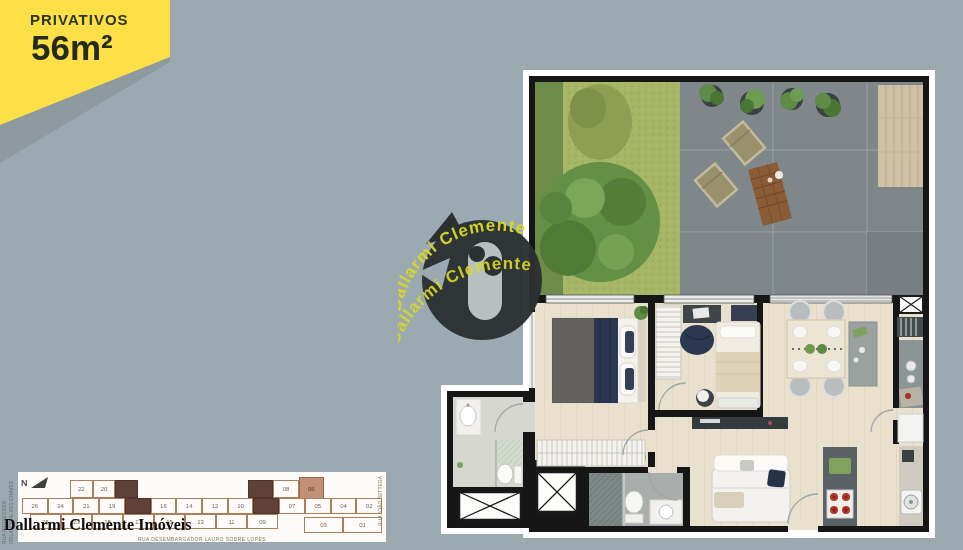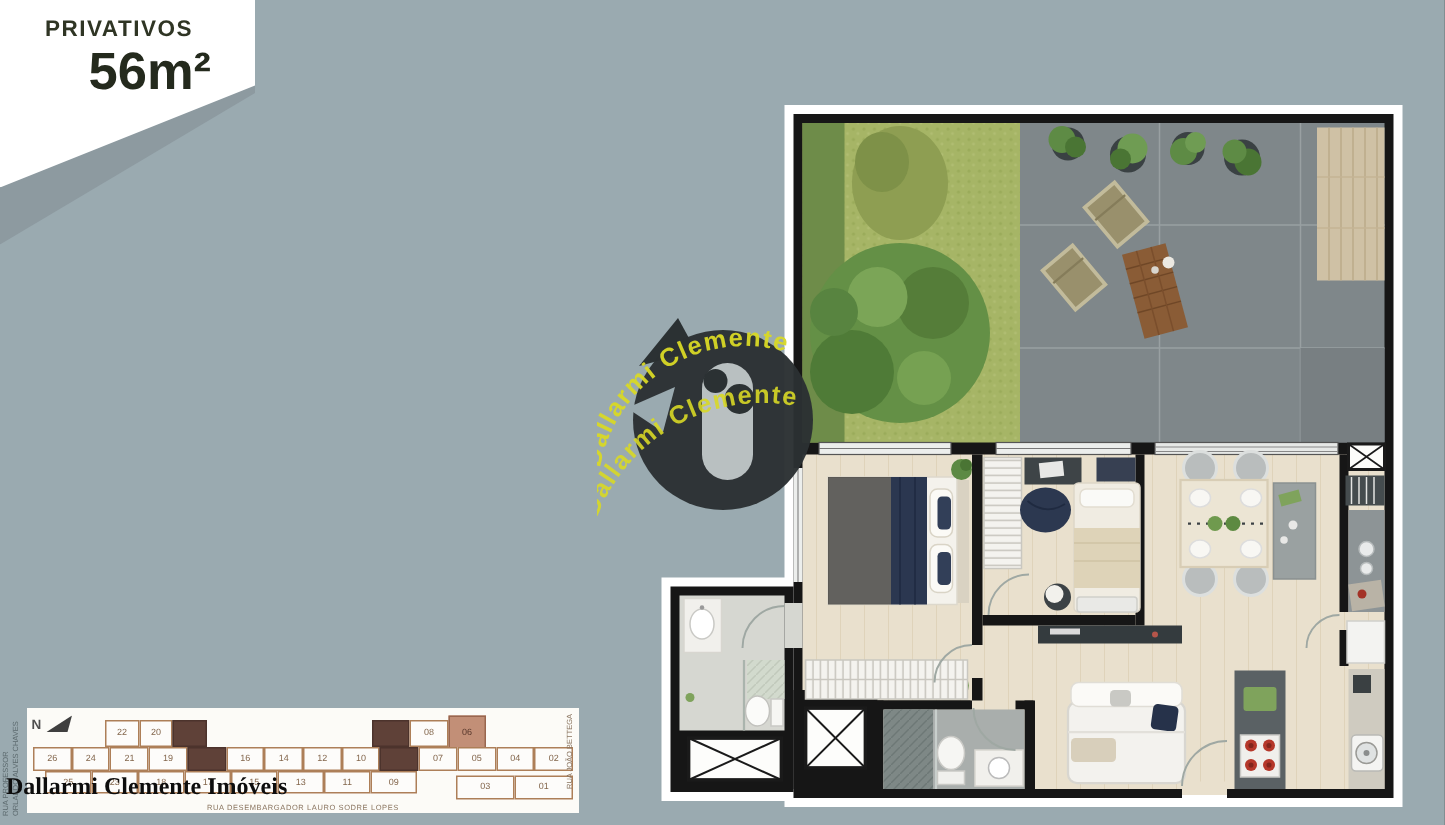--- a/index.html
+++ b/index.html
@@ -7,24 +7,24 @@
          font-family:"Liberation Sans",sans-serif;}
   
   .topbar{position:absolute;left:0;top:0;width:963px;height:51px;background:#3a4043;z-index:5;}
   .topbar .t-left{position:absolute;left:330px;top:13px;font-size:20px;color:#f2f2ef;letter-spacing:.3px;}
   .topbar .t-sep{position:absolute;left:549px;top:12px;font-size:20px;color:#e8e8e6;}
   .topbar .t-right{position:absolute;left:576px;top:13px;font-size:20px;color:#f2f2ef;letter-spacing:.3px;}
   .topbar .t-area{position:absolute;left:884px;top:8px;font-size:26px;font-weight:bold;color:#f2ef0e;}
   
   .badge-shadow{position:absolute;left:0;top:0;width:180px;height:170px;z-index:6;
     background:#8d9aa0;clip-path:polygon(0 118px,170px 55px,170px 62px,0 163px);}
-  .badge{position:absolute;left:0;top:0;width:170px;height:125px;background:#ffffff;z-index:7;
+  .badge{position:absolute;left:0;top:0;width:170px;height:125px;background:#fde047;z-index:7;
     clip-path:polygon(0 0,170px 0,170px 57px,0 125px);}
   .badge .b-label{position:absolute;left:30px;top:11px;font-size:15px;font-weight:600;color:#2f3524;letter-spacing:1px;}
-  .badge .b-area{position:absolute;left:31px;top:28px;font-size:35px;font-weight:600;color:#242a1d;margin-left:28px;}
+  .badge .b-area{position:absolute;left:31px;top:28px;font-size:35px;font-weight:600;color:#242a1d;}
   
   .plan{position:absolute;left:0;top:0;z-index:2;}
   
   .watermark{position:absolute;left:398px;top:200px;z-index:10;}
   
   .siteplan{position:absolute;left:18px;top:472px;width:368px;height:70px;background:#fcfbf7;z-index:8;}
   .cell{flex:1;display:flex;align-items:center;justify-content:center;background:#fdfcfa;
         border:1px solid #ad7f58;font-size:6px;color:#83664c;min-width:0;}
   .cell-hi{background:#c28f77;border-color:#99664f;color:#58382c;transform:translateY(-3px);height:21px;}
   .row-topleft{position:absolute;left:52px;top:8px;width:68px;height:18px;display:flex;}

